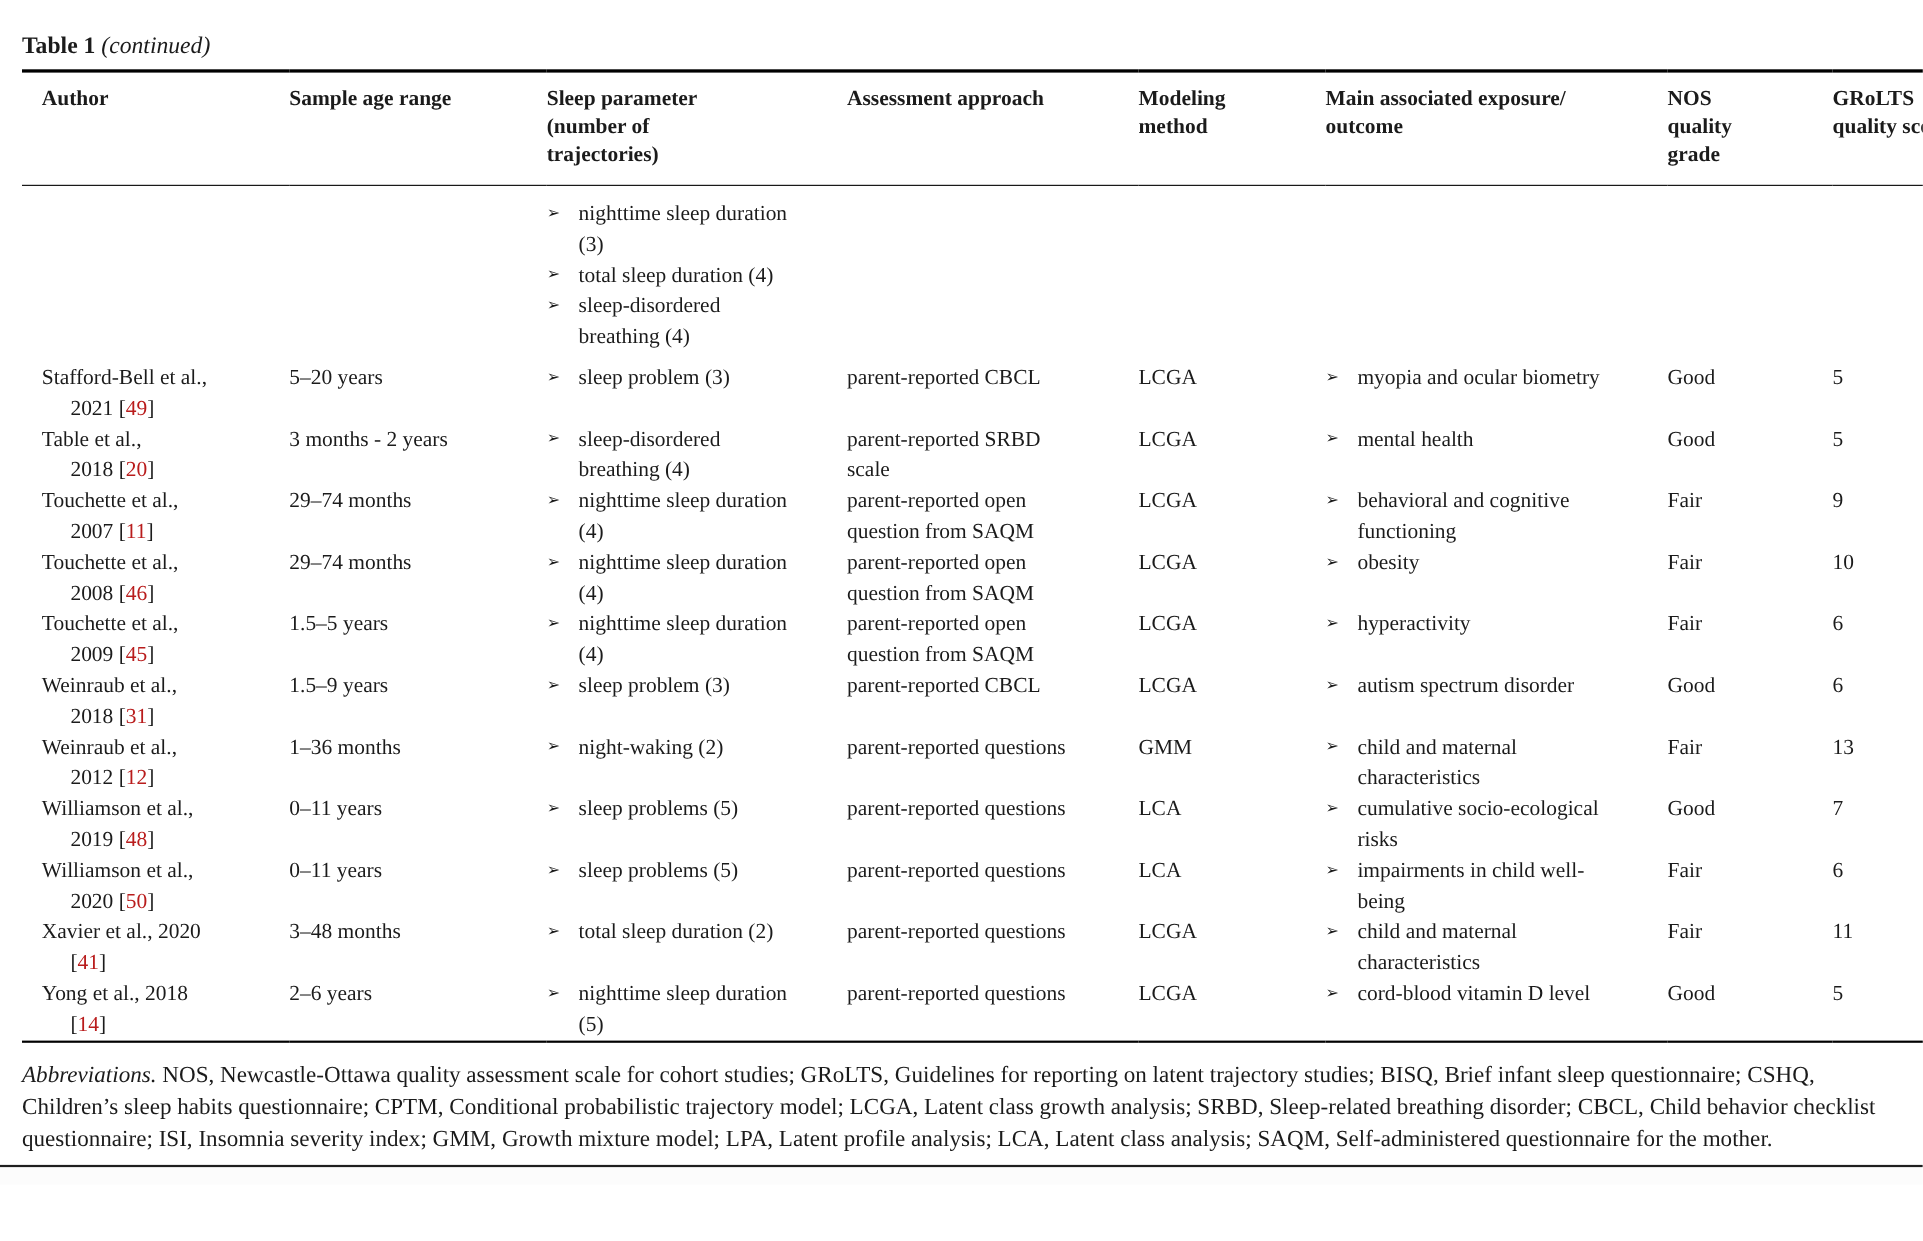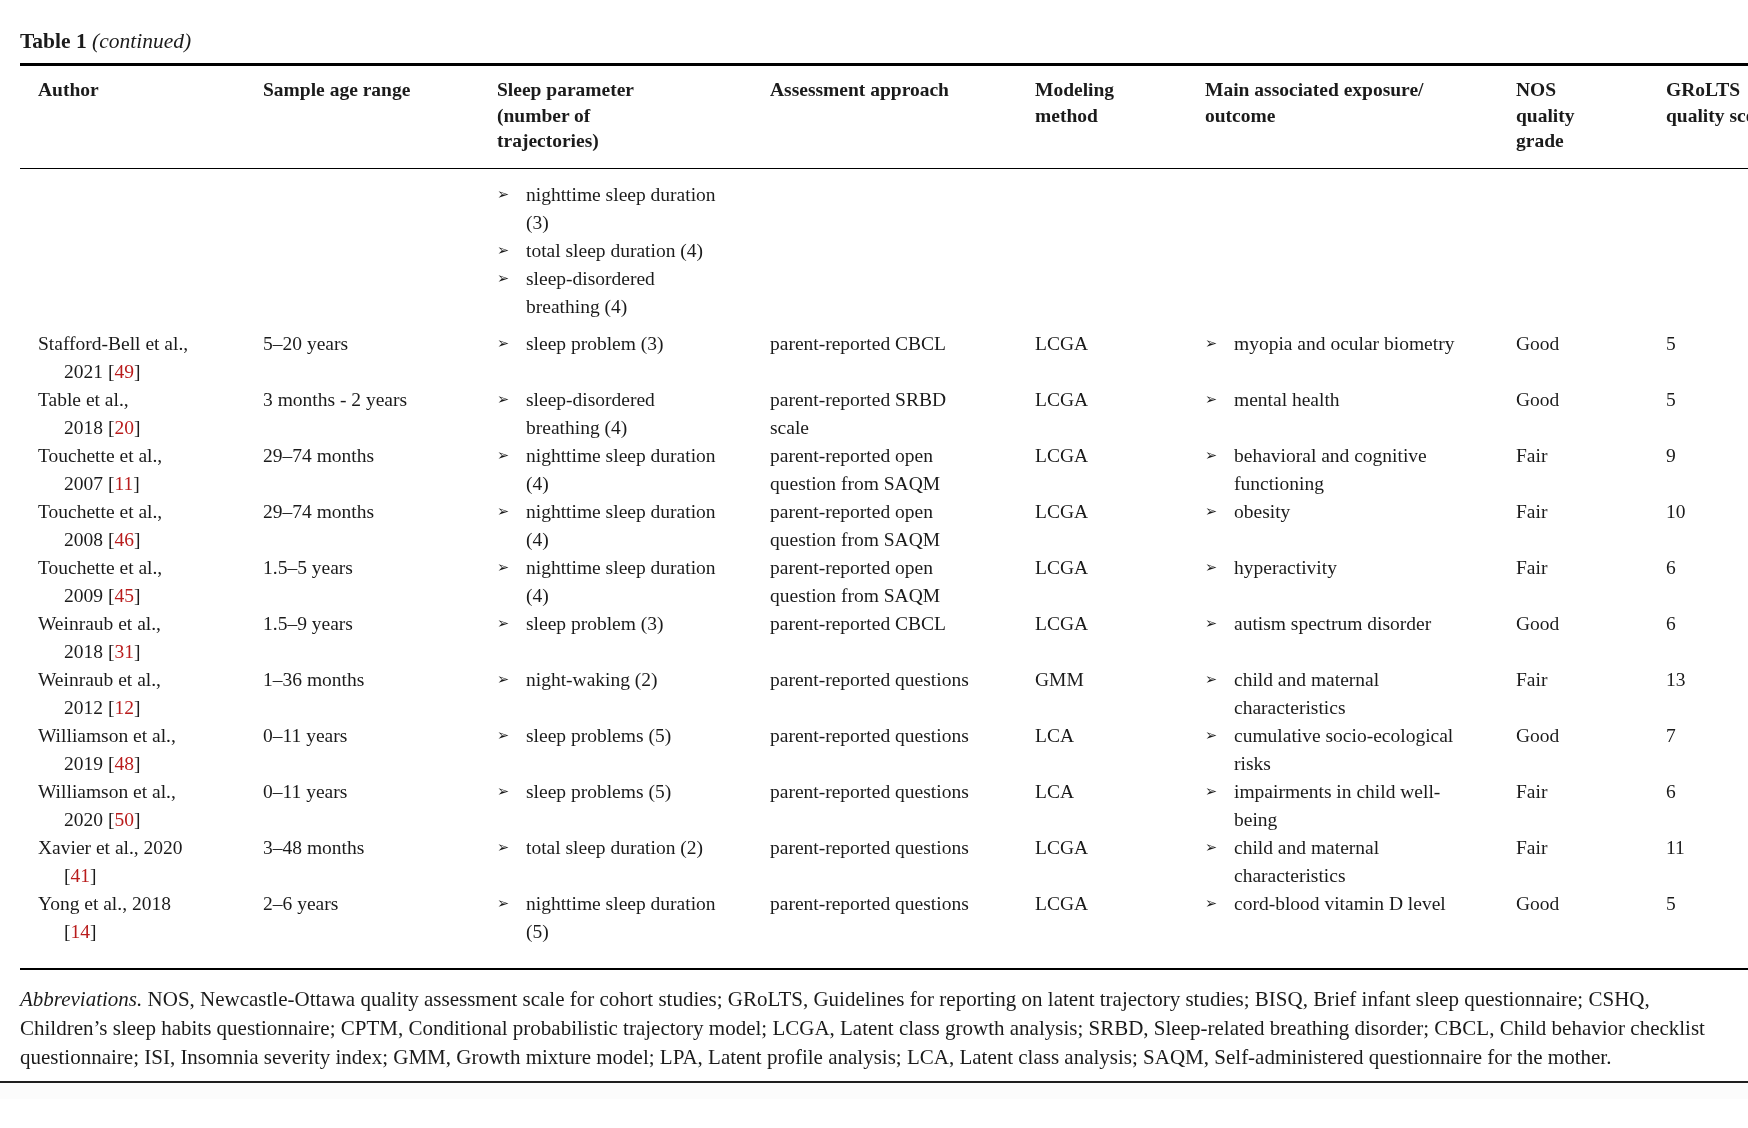--- a/index.html
+++ b/index.html
@@ -29,21 +29,21 @@
   .col-assessment{width:257px;}
   .col-modeling{width:162px;}
   .col-outcome{width:303px;}
   .col-nos{width:142px;}
   .col-grolts{width:135px;}
   th.col-author,td.col-author{padding-left:18px;}
   td.col-sleep{padding-right:42px;}
   td.col-assessment{padding-right:56px;}
   td.col-outcome{padding-right:46px;}
   tr.cont td{padding-top:12px;padding-bottom:9px;}
-  tr.last td{padding-bottom:22px;}
+  tr.last td{}
   .a2{margin-left:26px;}
   a.ref{color:#b91c1c;text-decoration:none;cursor:pointer;}
   .bullet{display:flex;}
   .marker{
     flex:0 0 29px;font-family:"DejaVu Sans",sans-serif;
     font-size:14.5px;line-height:27px;color:#1b1b1b;
   }
   .btext{flex:1 1 auto;}
   .abbrev{
     width:1707px;margin:15px 0 0 0;font-size:21px;line-height:29px;

